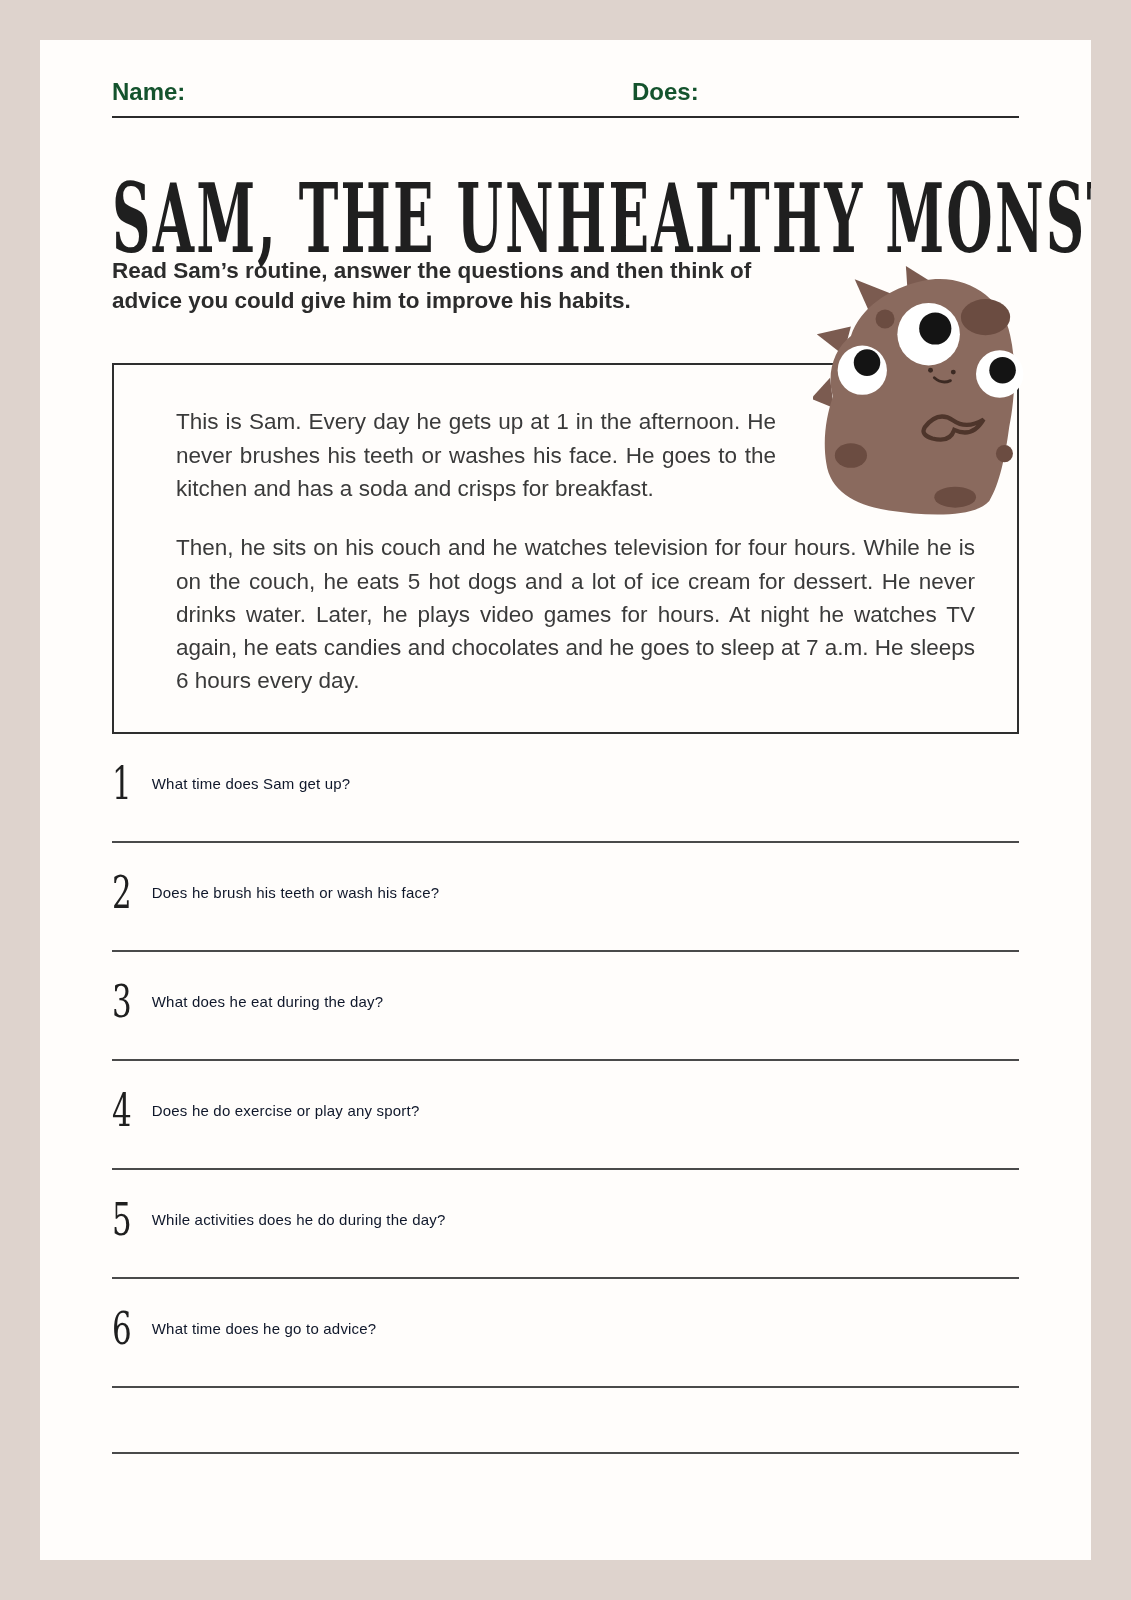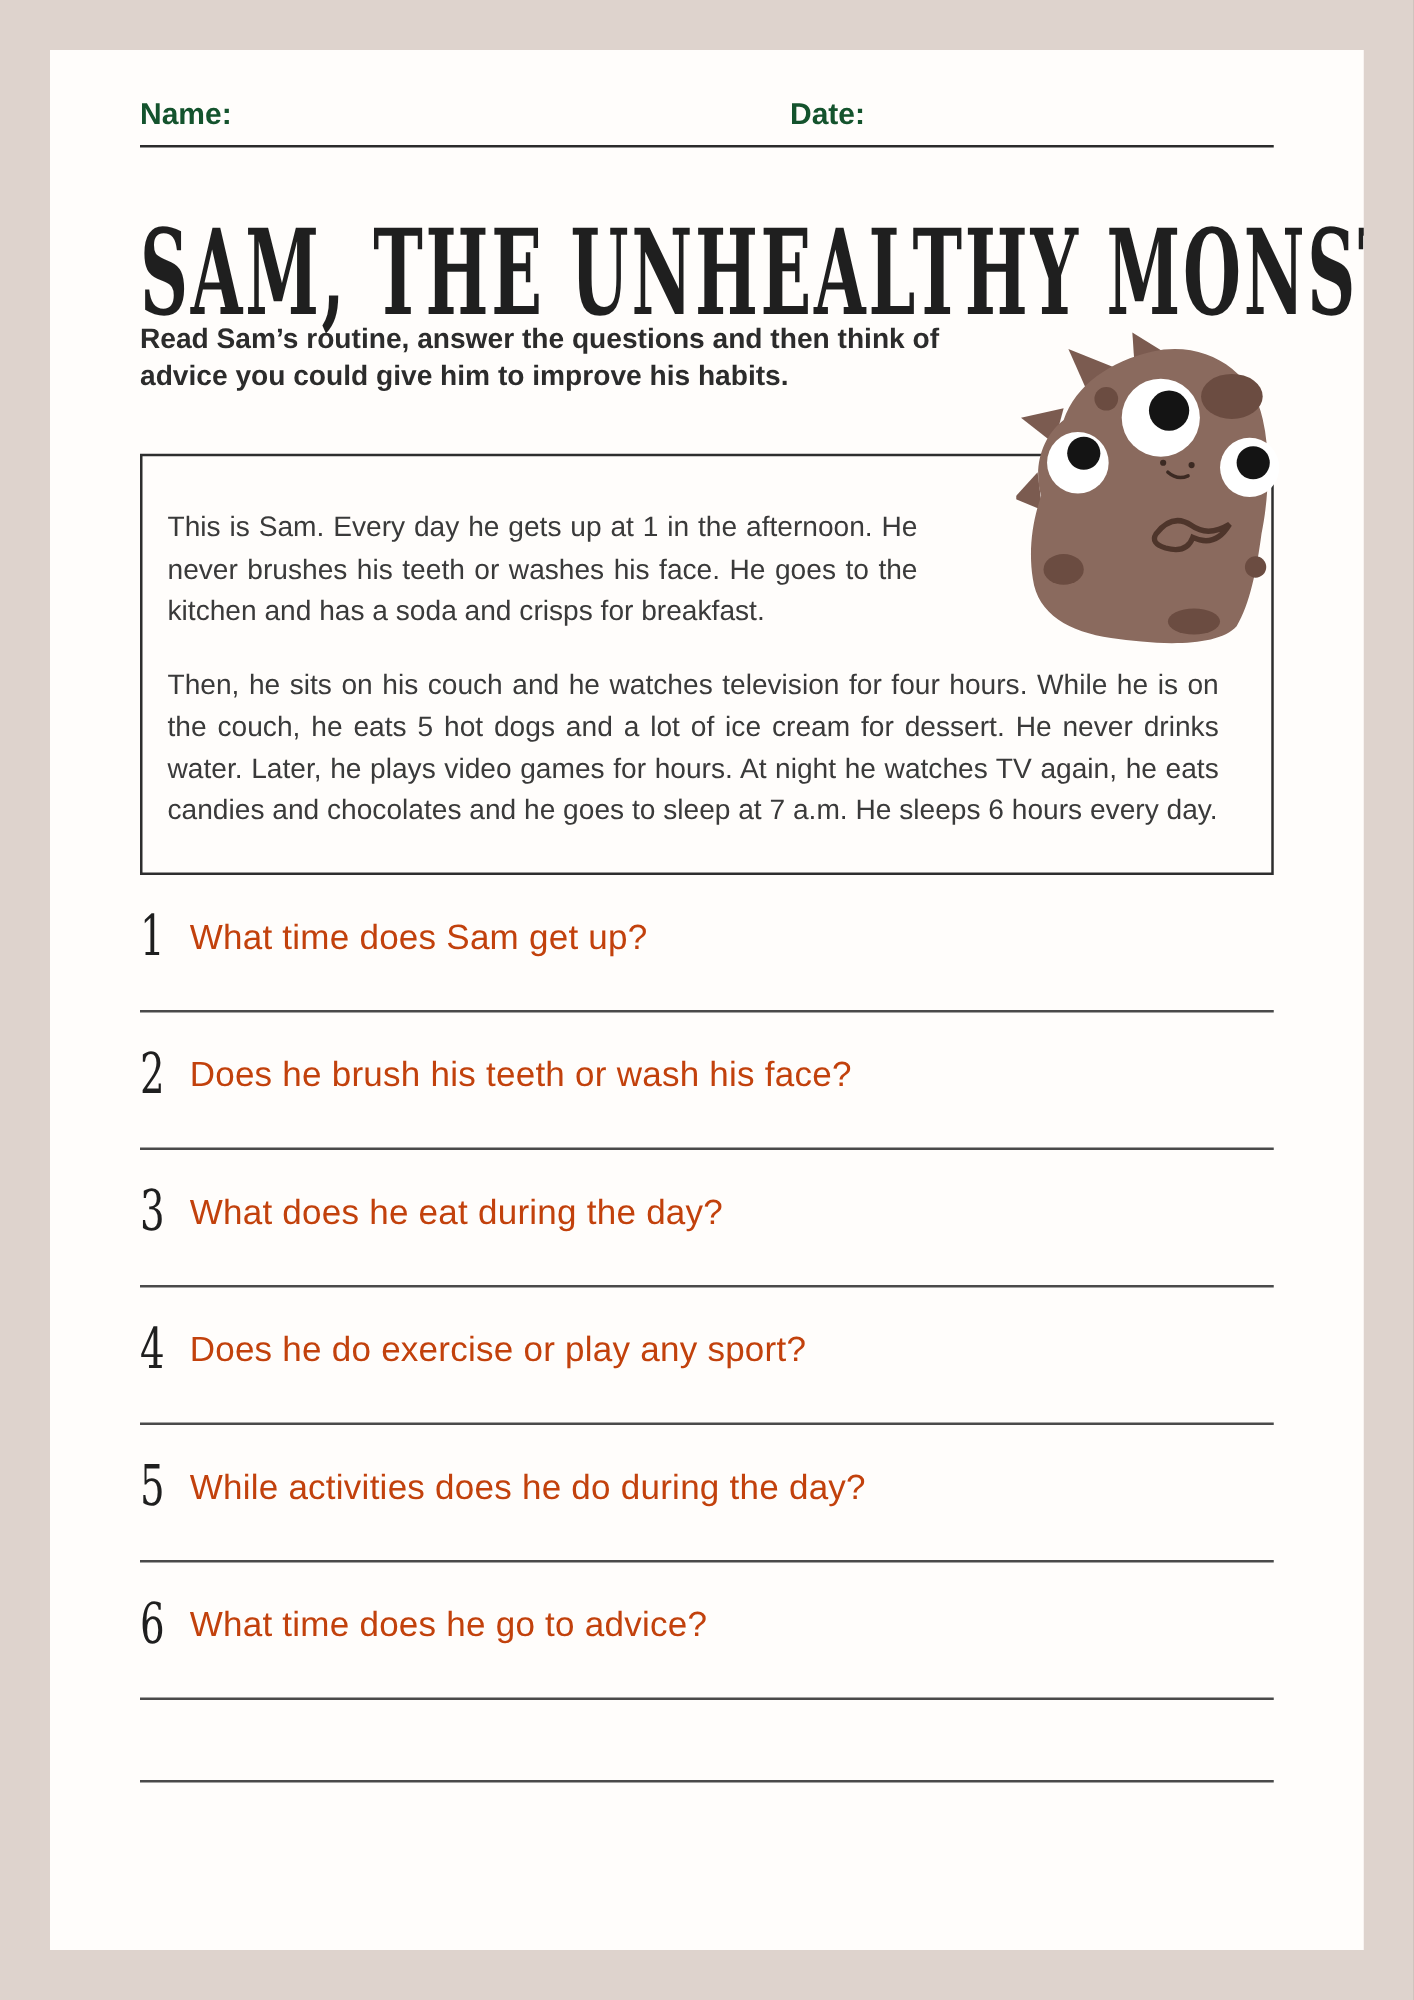--- a/index.html
+++ b/index.html
@@ -53,21 +53,21 @@
     max-width:690px;
     font-size:22.5px;
     line-height:1.32;
     font-weight:bold;
     color:#2c2c2c;
   }
   
   .passage-box {
     margin-top:48px;
     border:2.5px solid #2e2e2e;
-    padding:40px 42px 34px 20px;
+    padding:40px 42px 34px 62px;
     position:relative;
     background:#fffdfb00;
   }
   .passage-box p {
     font-size:22.5px;
     line-height:1.48;
     text-align:justify;
     color:#3a3a3a;
   }
   .passage-box .p1 { width:600px; margin-bottom:26px; }
@@ -86,22 +86,22 @@
     display:inline-block;
     font-family:"DejaVu Serif", serif;
     font-size:31px;
     line-height:1;
     color:#1f1f1f;
     transform:scaleY(1.45);
     transform-origin:center;
     min-width:16px;
   }
   .q-text {
-    font-size:28px;
-    color:#c2410c;
+    font-size:15px;
+    color:#0f172a;
     letter-spacing:0.2px;
   }
   .answer-line {
     margin-top:42px;
     border-bottom:2px solid #4a4a4a;
     height:0;
   }
   .extra-line {
     margin-top:64px;
     border-bottom:2px solid #4a4a4a;
@@ -109,21 +109,21 @@
   }
 </style>
 </head>
 <body>
 
 <div class="canvas">
   <div class="page">
 
     <div class="header-row">
       <span class="name-label">Name:</span>
-      <span class="date-label">Date:</span>
+      <span class="date-label">Does:</span>
     </div>
 
     <div class="title">
       <span>SAM, THE UNHEALTHY MONSTER</span>
     </div>
 
     <p class="instructions">Read Sam’s routine, answer the questions and then think of advice you could give him to improve his habits.</p>
 
     <div class="passage-box">
       <svg class="monster" viewBox="0 0 230 270" xmlns="http://www.w3.org/2000/svg">

